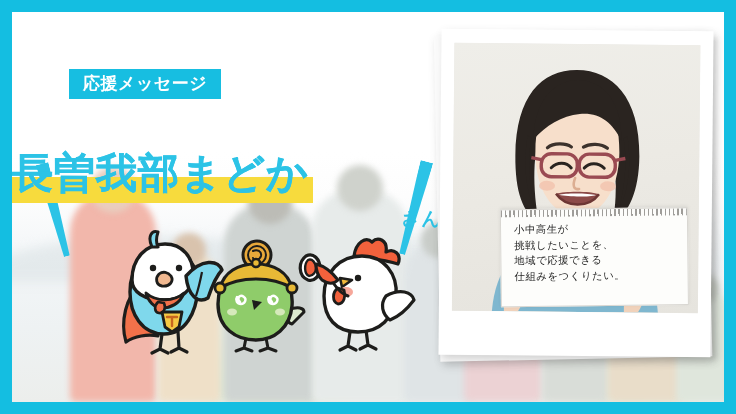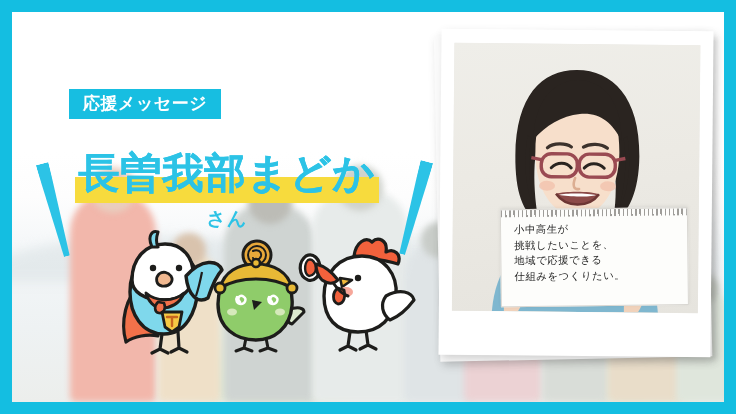--- a/index.html
+++ b/index.html
@@ -87,32 +87,31 @@
   }
   #badge{
     position:absolute; left:57px; top:57px;
     background:#17bee1;
     color:#ffffff;
     font-size:17px; font-weight:bold;
     letter-spacing:.5px;
     padding:6px 14px 7px 14px;
     line-height:1;
     white-space:nowrap;
-    margin-top:20px;
   }
   #project{
     position:absolute; left:112px; top:113px;
     color:#18bde0;
     font-size:15.5px; font-weight:bold;
     letter-spacing:.3px;
     white-space:nowrap;
   }
   #name-wrap{
     position:absolute; left:0; top:139px; width:430px;
-    text-align:center;
+    text-align:left;
     font-family:Liberation Serif, serif;
   }
   #name-inner{ position:relative; display:inline-block; }
   #name-hl{
     position:absolute;
     left:-4px; right:-4px;
     top:26px; height:26px;
     background:#f7db3d;
     z-index:0;
   }
@@ -120,21 +119,21 @@
     position:relative; z-index:1;
     color:#2cc3e6;
     font-size:41px; font-weight:bold;
     letter-spacing:1px;
     line-height:1.08;
     white-space:nowrap;
     -webkit-text-stroke:0.4px #2cc3e6;
   }
   #san{
     position:absolute; left:0; top:194px; width:430px;
-    text-align:center;
+    text-align:right;
     color:#2cc3e6;
     font-size:19px; font-weight:bold;
     letter-spacing:1px;
   }
 
   
   .mascot{ position:absolute; }
   #mascot-bird  { left:74px;  top:218px;  width:140px; height:125px; }
   #mascot-purse { left:192px; top:226px;  width:104px; height:116px; }
   #mascot-chick { left:282px; top:222px;  width:122px; height:120px; }

